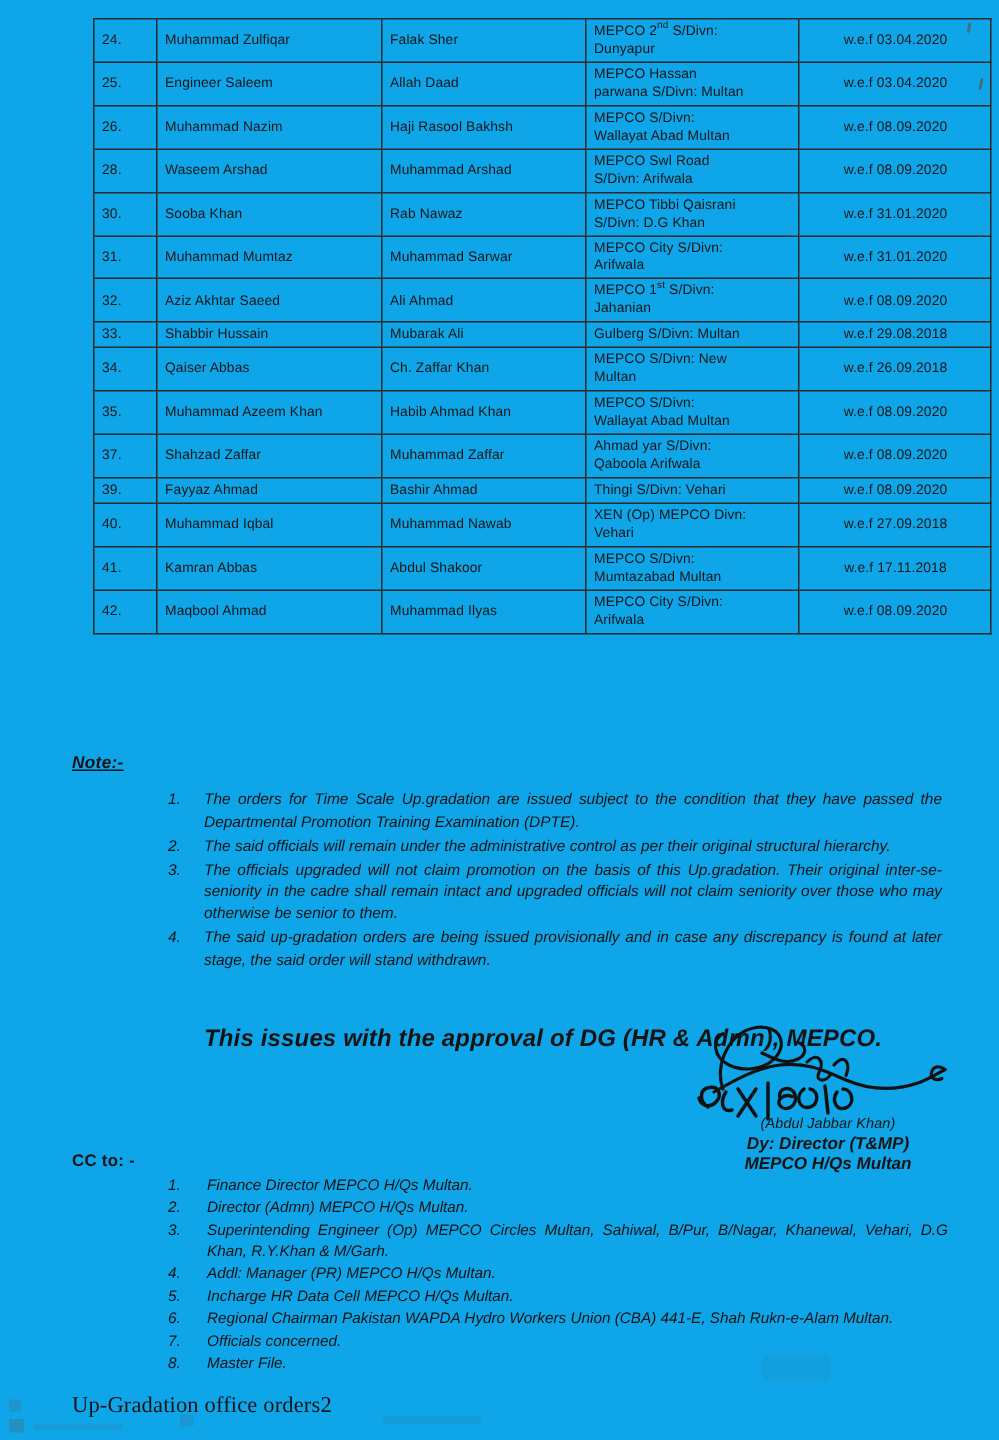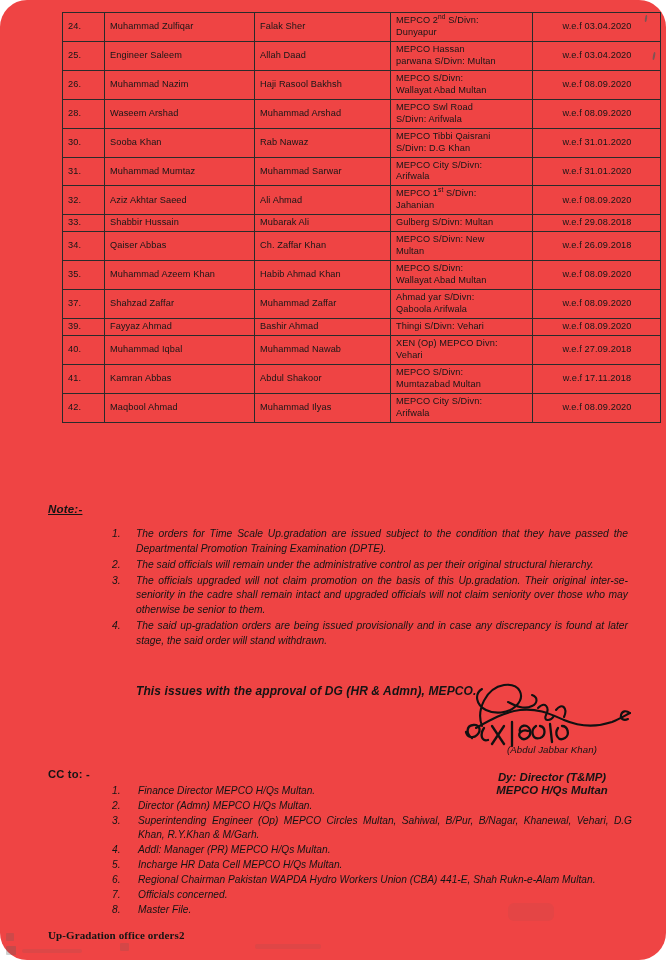--- a/index.html
+++ b/index.html
@@ -14,22 +14,21 @@
     font-family: "Liberation Sans", sans-serif;
     color: #141414;
     position: relative;
     overflow: hidden;
   }
 
   
   .page {
     position: absolute;
     inset: 0;
-    background: #ef4444;
-    border-radius: 27px;
+    background: #0ea5e9;
   }
 
   
   .table-wrap {
     position: absolute;
     left: 62px;
     top: 12px;
     width: 548px;
   }
   table.roster {
@@ -90,21 +89,21 @@
     width: 18px;
     text-align: left;
     font-style: italic;
   }
 
   
   .approval {
     position: absolute;
     left: 136px;
     top: 684px;
-    font-size: 12px;
+    font-size: 16px;
     font-weight: bold;
     font-style: italic;
     letter-spacing: .1px;
     text-align: center;
   }
 
   
   .sig-block {
     position: absolute;
     left: 452px;
@@ -125,21 +124,21 @@
     margin-top: 54px;
     font-size: 9.6px;
     font-style: italic;
     letter-spacing: .1px;
     white-space: nowrap;
   }
   .sig-title {
     font-size: 11.4px;
     font-weight: bold;
     font-style: italic;
-    margin-top: 16px;
+    margin-top: 2px;
     white-space: nowrap;
   }
   .sig-org {
     font-size: 11.4px;
     font-weight: bold;
     font-style: italic;
     margin-top: 1px;
     white-space: nowrap;
   }
 
@@ -178,22 +177,22 @@
     text-align: left;
     font-style: italic;
   }
 
   
   .footer-ref {
     position: absolute;
     left: 48px;
     top: 929px;
     font-family: "Liberation Serif", serif;
-    font-weight: bold;
-    font-size: 11px;
+    font-weight: normal;
+    font-size: 15px;
     letter-spacing: .1px;
   }
 
   
   .speck {
     position: absolute;
     background: #5a5a5a;
     border-radius: 40%;
     opacity: .75;
   }

